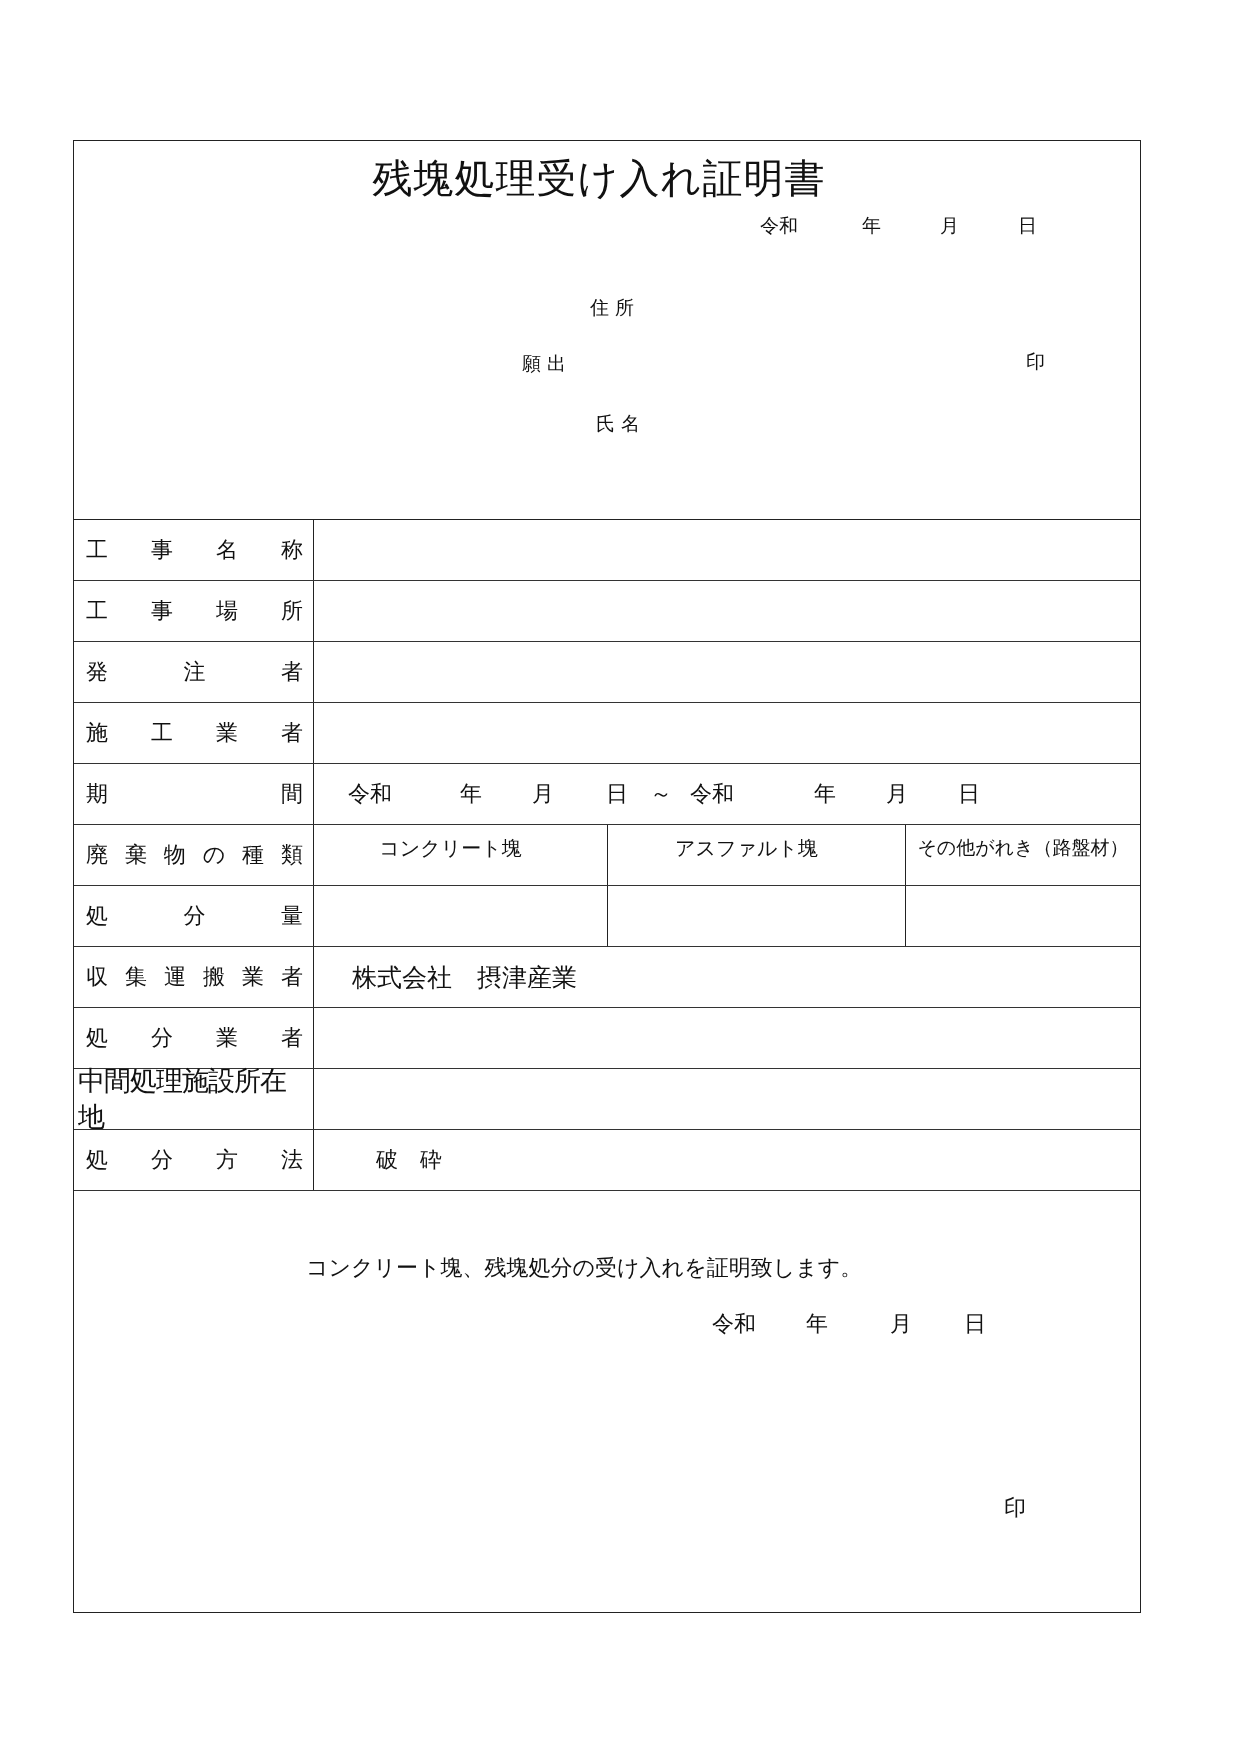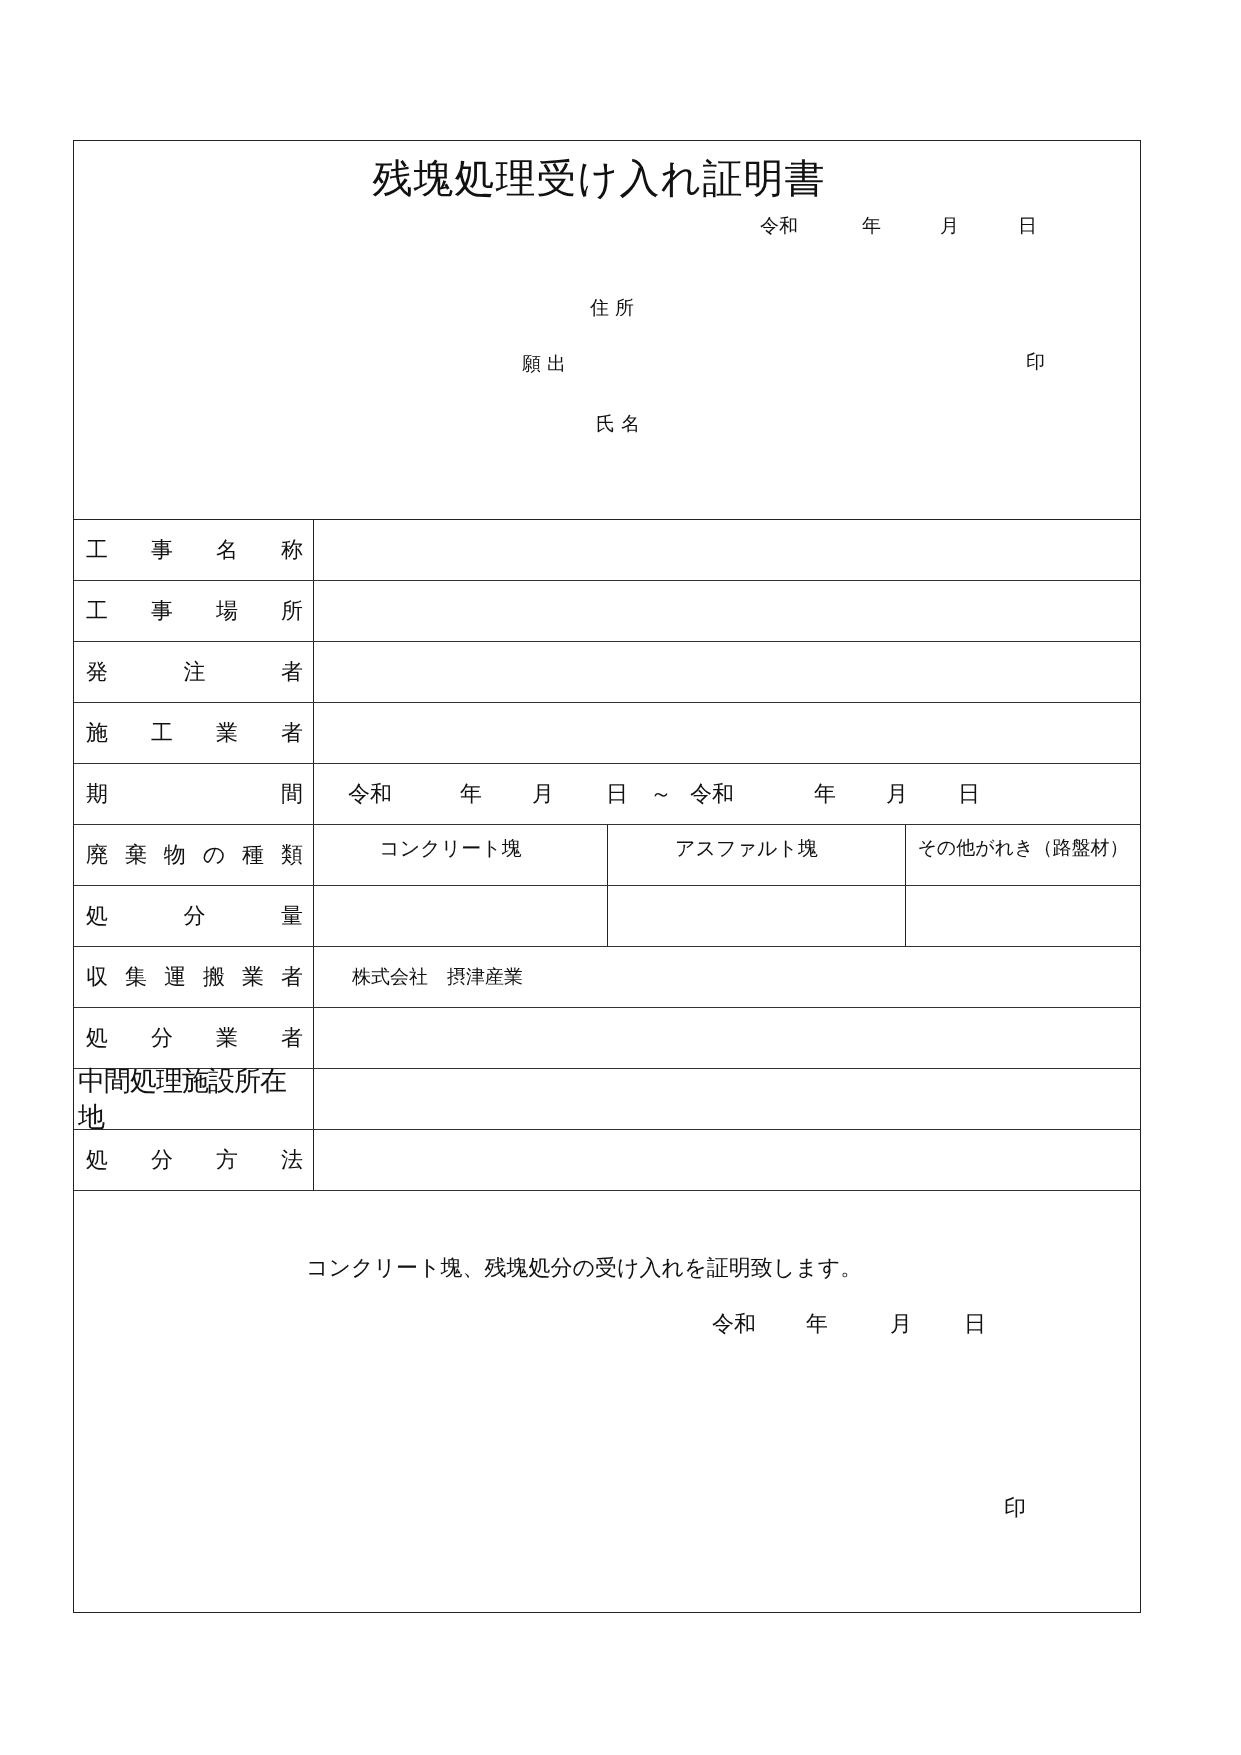--- a/index.html
+++ b/index.html
@@ -119,21 +119,21 @@
     </div>
     <div class="row">
       <div class="label">
         <span>収</span>
           <span>集</span>
           <span>運</span>
           <span>搬</span>
           <span>業</span>
           <span>者</span>
       </div>
-      <div class="value" style="padding-left:38px;font-size:19px;">株式会社　摂津産業</div>
+      <div class="value" style="padding-left:38px;font-size:25px;">株式会社　摂津産業</div>
     </div>
     <div class="row">
       <div class="label">
         <span>処</span>
           <span>分</span>
           <span>業</span>
           <span>者</span>
       </div>
       <div class="value"></div>
     </div>
@@ -141,20 +141,21 @@
       <div class="label tight">中間処理施設所在地</div>
       <div class="value"></div>
     </div>
     <div class="row">
       <div class="label">
         <span>処</span>
           <span>分</span>
           <span>方</span>
           <span>法</span>
       </div>
+      <div class="value" style="padding-left:62px;">破　砕</div>
     </div>
   </div>
 
   <div class="abs" style="left:232px;top:1112px;font-size:22px;">コンクリート塊、残塊処分の受け入れを証明致します。</div>
   <div class="abs" style="left:638px;top:1168px;font-size:22px;">令和</div>
   <div class="abs" style="left:732px;top:1168px;font-size:22px;">年</div>
   <div class="abs" style="left:816px;top:1168px;font-size:22px;">月</div>
   <div class="abs" style="left:890px;top:1168px;font-size:22px;">日</div>
   <div class="abs" style="left:930px;top:1352px;font-size:22px;">印</div>
 </div>

